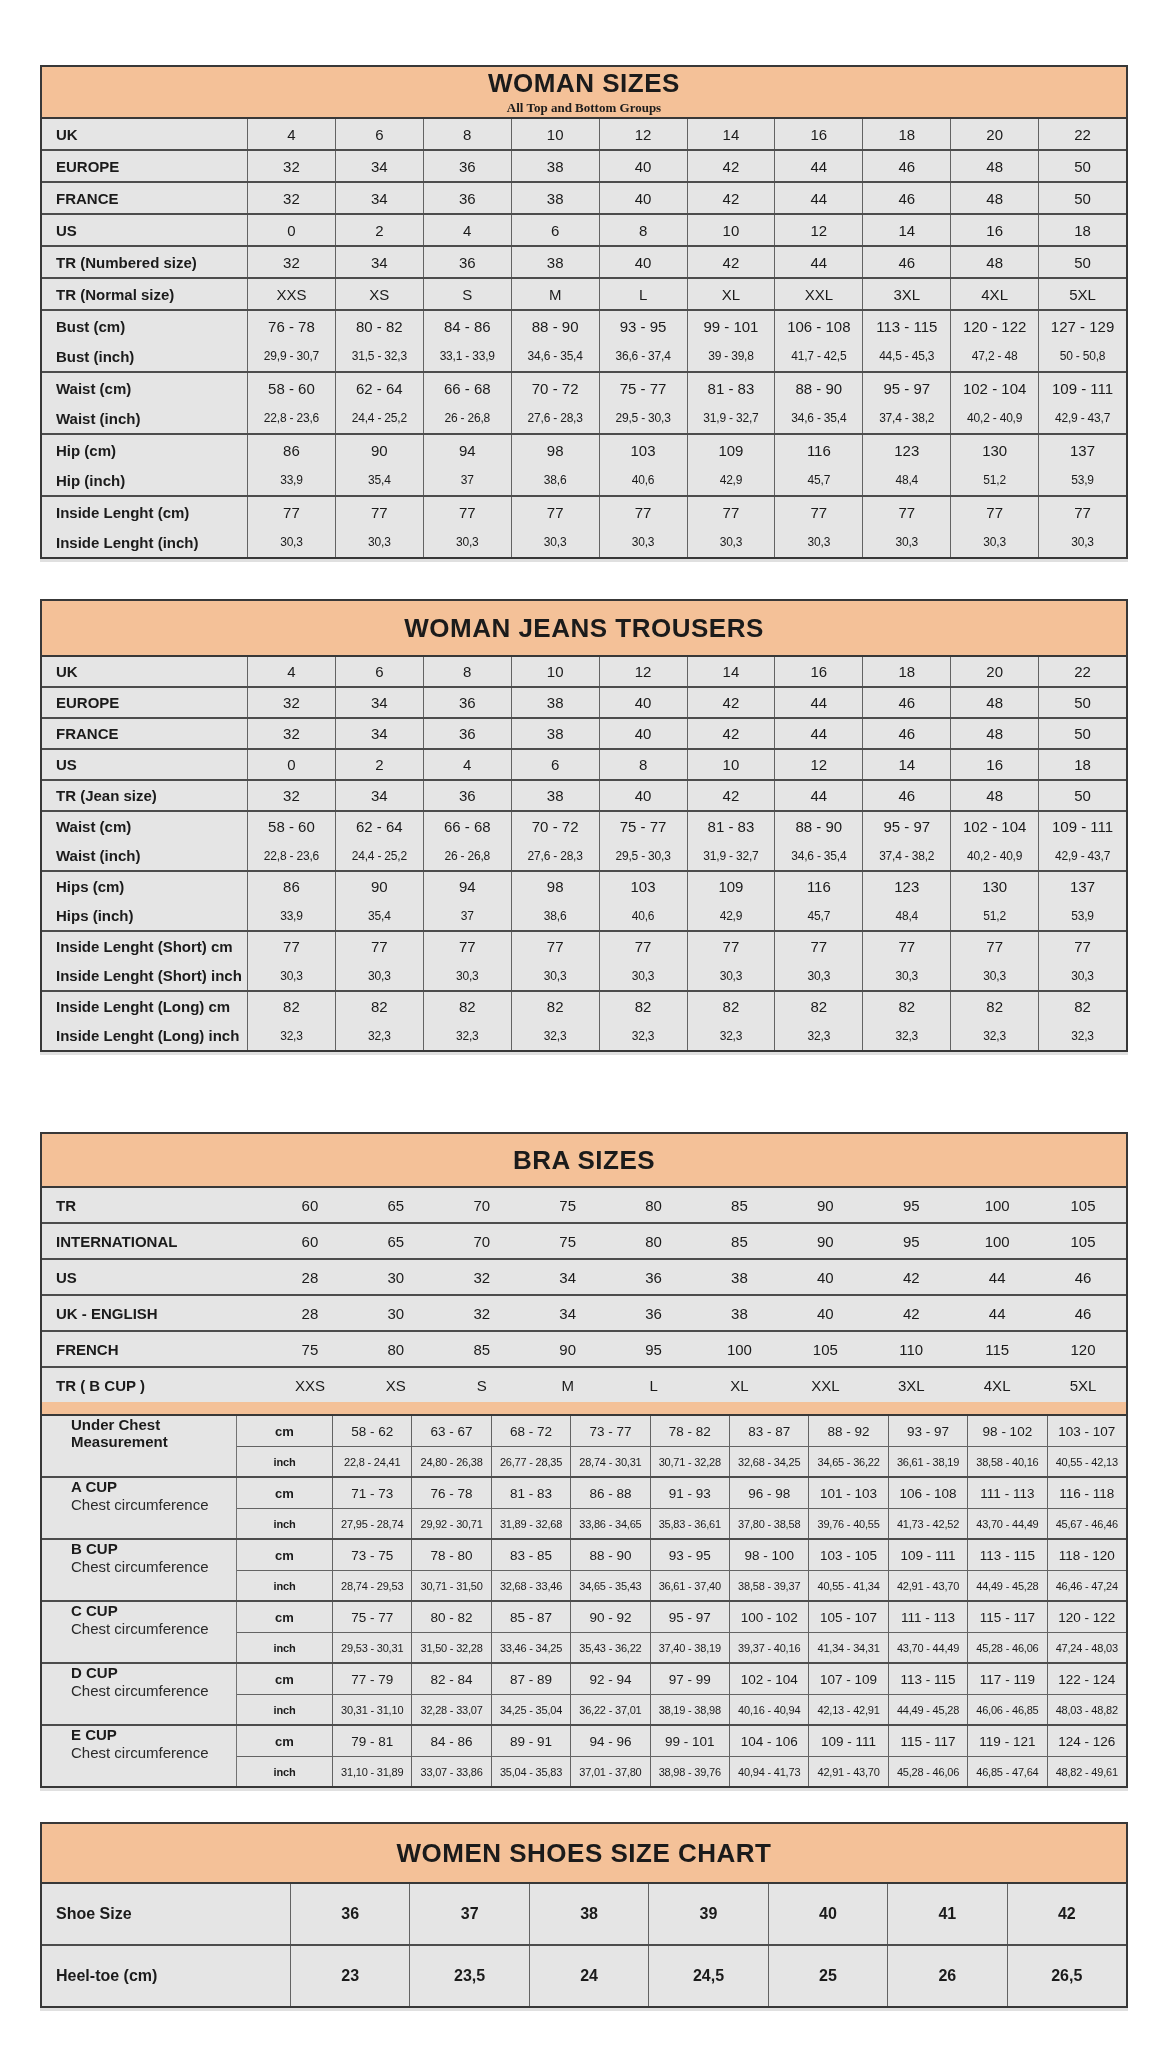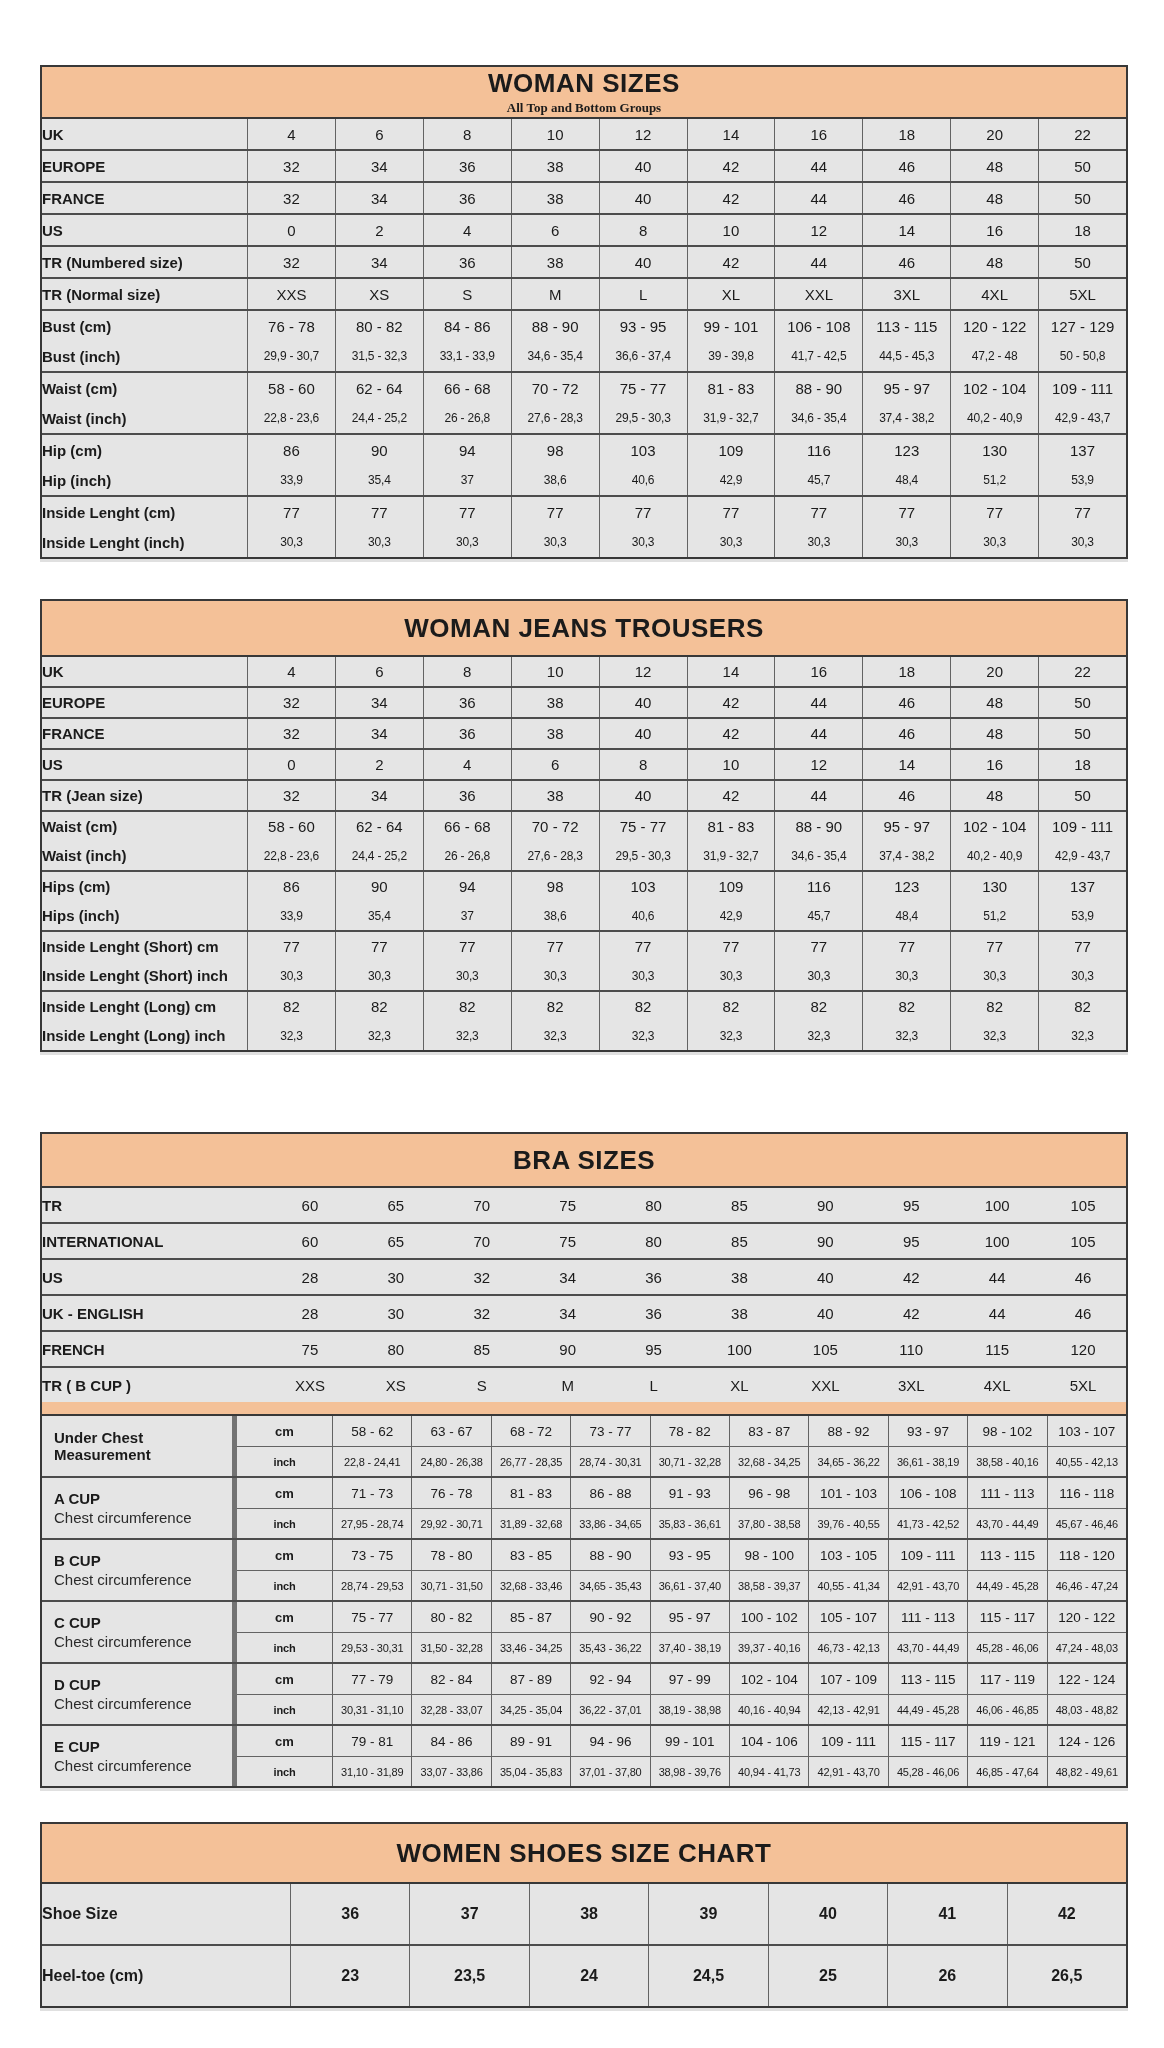--- a/index.html
+++ b/index.html
@@ -22,40 +22,40 @@
   .subtitle { font-weight:bold; font-size:13px; margin-top:1px;font-family:Liberation Serif, serif; }
   .group { border-bottom:2px solid #4c4c4c; }
   .tbody .group:last-child, .cupgrid .cup-group:last-child { border-bottom:none; }
   .row { display:grid; align-items:stretch; }
   .tbl1 .row { grid-template-columns:205px repeat(10,1fr); height:30px; }
   .tbl2 .row { grid-template-columns:205px repeat(10,1fr); height:29px; }
   .bra .tbody .row { grid-template-columns:225px repeat(10,1fr); height:34px;border-radius:9px; }
   .tbl4 .row { grid-template-columns:248px repeat(7,1fr); }
   .tbl4 .row.r0 { height:60px; }
   .label-cell {
-    display:flex; align-items:center; 
+    display:flex; align-items:center; padding-left:14px;
     font-weight:bold; font-size:15px; white-space:nowrap;
   }
   .cell {
     display:flex; align-items:center; justify-content:center;
     font-size:15px; text-align:center;
   }
   .tbl1 .cell, .tbl2 .cell, .tbl4 .cell { border-left:1px solid #636363; }
   .row.small-vals .cell { font-size:12px; letter-spacing:-0.2px; }
   .bra .tbody .cell { border-left:none; font-size:15px; }
   .tbl4 .row.r0 .cell, .tbl4 .row.r0 .label-cell { font-weight:bold; font-size:16px; }
   .tbl4 .label-cell { font-size:16px; }
   .band {
     height:14px; background:#F4C198;
     border-top:0; border-bottom:2px solid #383838;
   }
   .cup-group { display:grid; grid-template-columns:195px 1fr; border-bottom:2px solid #4c4c4c; }
   .cup-label {
-    display:flex; flex-direction:column; justify-content:center;
-    padding-left:12px; border-right:5px solid #737373;
+    display:flex; flex-direction:column; justify-content:flex-start;
+    padding-left:29px; border-right:1px solid #737373;
   }
   .cup-label-main { font-weight:bold; font-size:15px; line-height:1.15; }
   .cup-label-sub { font-size:15px; margin-top:1px; color:#2a2a2a; }
   .cup-row { display:grid; grid-template-columns:95px repeat(10,1fr); height:30px; }
   .cup-row.inch { border-top:1px solid #636363; }
   .cup-row .cell { border-left:1px solid #636363; font-size:13.5px; }
   .cup-row .cell:first-child { border-left:none; }
   .cup-row .cell.unit { font-weight:bold; font-size:13px; }
   .cup-row.inch .cell { font-size:11px; letter-spacing:-0.2px; }
   .tbl1 { top:65px; }  .tbl1 .thead { height:52px; }
@@ -691,21 +691,21 @@
             <div class="cell">120 - 122</div>
           </div>
           <div class="cup-row inch">
             <div class="cell unit">inch</div>
             <div class="cell">29,53 - 30,31</div>
             <div class="cell">31,50 - 32,28</div>
             <div class="cell">33,46 - 34,25</div>
             <div class="cell">35,43 - 36,22</div>
             <div class="cell">37,40 - 38,19</div>
             <div class="cell">39,37 - 40,16</div>
-            <div class="cell">46,73 - 42,13</div>
+            <div class="cell">41,34 - 34,31</div>
             <div class="cell">43,70 - 44,49</div>
             <div class="cell">45,28 - 46,06</div>
             <div class="cell">47,24 - 48,03</div>
           </div>
         </div>
       </div>
       <div class="cup-group">
         <div class="cup-label">
           <div class="cup-label-main">D CUP</div>
           <div class="cup-label-sub">Chest circumference</div>

